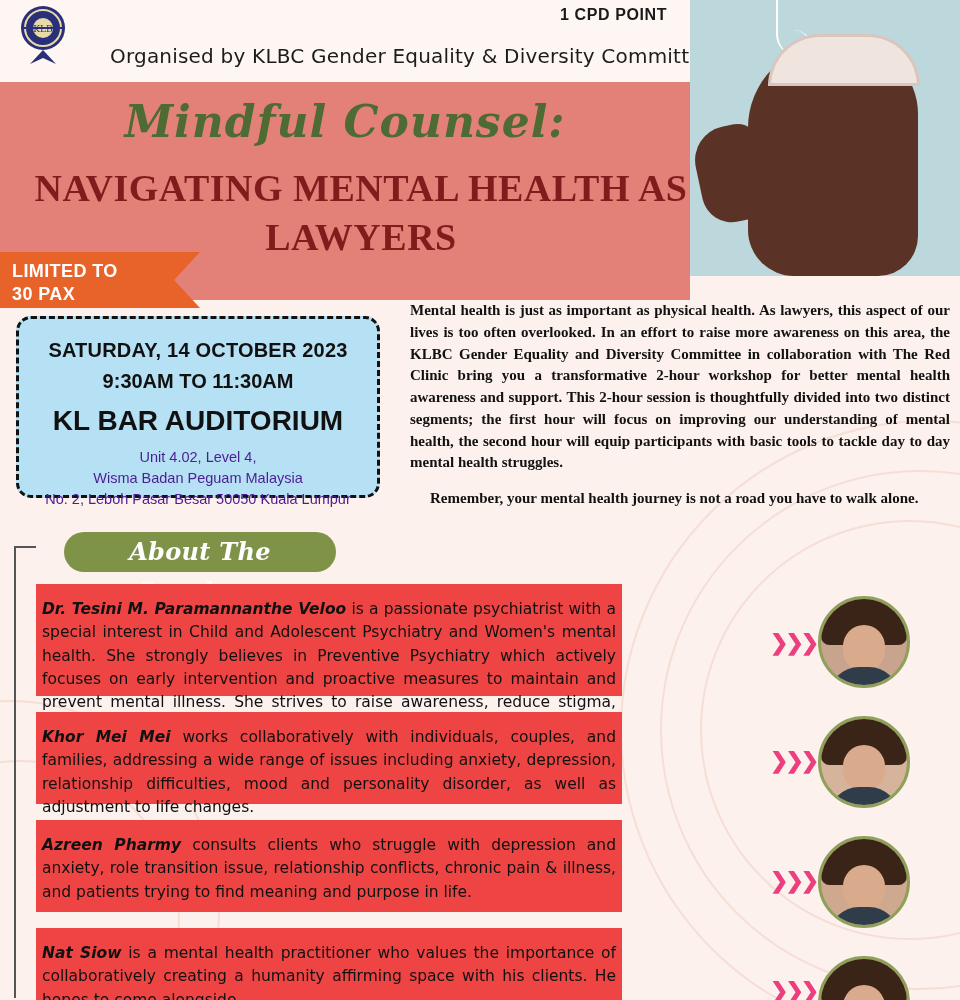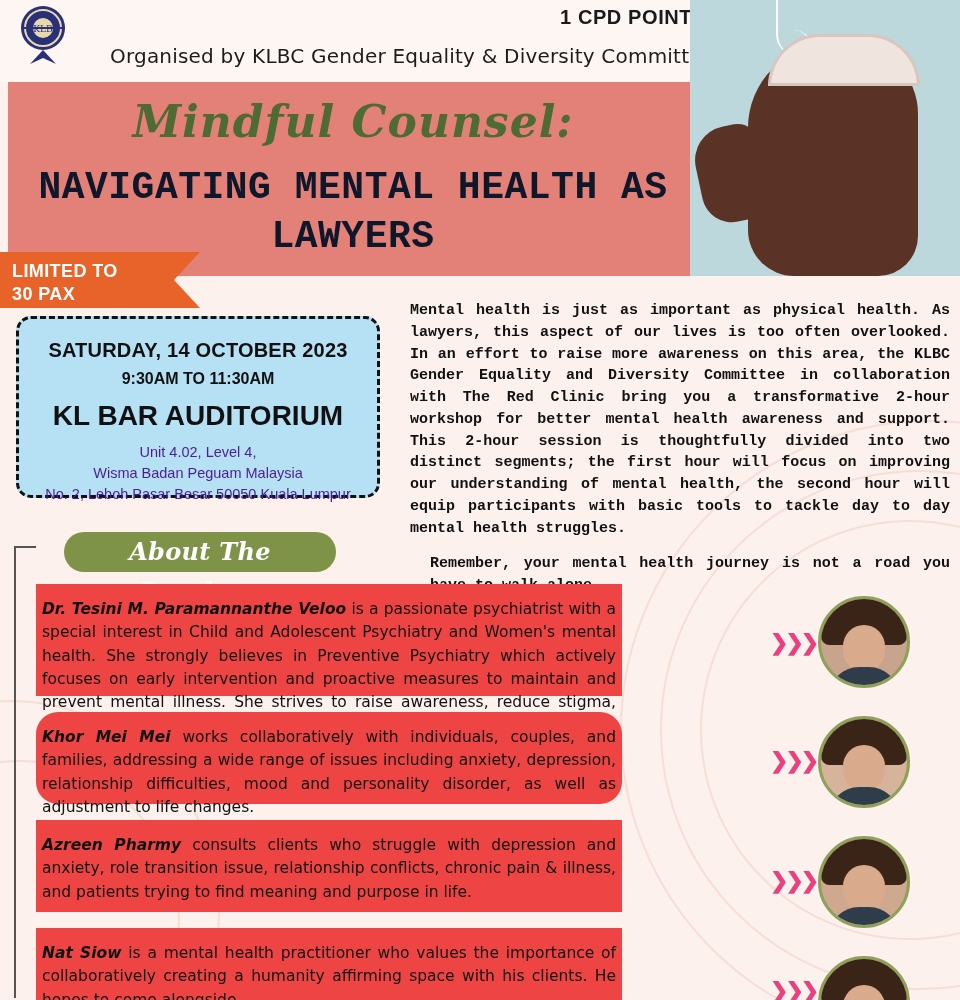--- a/index.html
+++ b/index.html
@@ -33,51 +33,50 @@
   .topbar {
     position: absolute; left: 0; top: 0; width: 960px; height: 82px;
     background: #fdf6f2;
   }
   .logo {
     position: absolute; left: 12px; top: 2px;
     width: 62px; height: 66px;
   }
   .cpd {
     position: absolute; left: 560px; top: 6px;
-    font-size: 20px; font-weight: bold; letter-spacing: .6px;
+    font-size: 16px; font-weight: bold; letter-spacing: .6px;
     color: #1a1a1a;
     text-align: right;
   }
   .organised {
     position: absolute; left: 110px; top: 44px;
     font-size: 20px; color: #1c1c1c;
     font-family: "DejaVu Sans", sans-serif;
     letter-spacing: .2px;
   }
 
   
   .hero {
-    position: absolute; left: 0; top: 82px; width: 690px; height: 194px;
+    position: absolute; left: 0; top: 82px; width: 690px; height: 218px;
     background: #e38178;
-    margin-left: 8px;
   }
   .hero-script {
     position: absolute; left: 0; top: 14px; width: 690px;
     text-align: center;
     font-family: "DejaVu Serif", serif;
     font-size: 44px; font-weight: bold; font-style: italic;
     color: #4e6b33;
     letter-spacing: 1px;
   }
   .hero-title {
-    position: absolute; left: 0; top: 82px; width: 690px;
+    position: absolute; left: 16px; top: 82px; width: 690px;
     text-align: center;
-    font-family: Liberation Mono, monospace;
+    font-family: Liberation Serif, serif;
     font-size: 38px; font-weight: bold;
-    color: #0f172a;
+    color: #7f1d1d;
     line-height: 1.28;
     letter-spacing: .5px;
   }
   .hero-art {
     position: absolute; left: 690px; top: 0px; width: 270px; height: 276px;
     background: #bcd8dc;
     overflow: hidden;
   }
   .face {
     position: absolute; left: 58px; top: 44px; width: 170px; height: 232px;
@@ -127,32 +126,32 @@
   
   .detailbox {
     position: absolute; left: 16px; top: 316px; width: 364px; height: 182px;
     background: #b6e0f4;
     border: 3px dashed #111;
     border-radius: 15px;
     text-align: center;
     padding-top: 20px;
   }
   .d-line1 { font-size: 20px; font-weight: bold; color: #111; letter-spacing: .2px; }
-  .d-line2 { font-size: 16px; font-weight: bold; color: #111; margin-top: 8px; }
+  .d-line2 { font-size: 20px; font-weight: bold; color: #111; margin-top: 8px; }
   .d-line3 { font-size: 28px; font-weight: bold; color: #111; margin-top: 12px; }
   .d-addr {
     margin-top: 10px; font-size: 14.5px; color: #4c1d95; line-height: 1.45;
   }
 
   
   .blurb {
     position: absolute; left: 410px; top: 300px; width: 540px;
     font-size: 15px; font-weight: bold; color: #111;
     line-height: 1.45; text-align: justify;
-    font-family: Liberation Mono, monospace;
+    font-family: Liberation Serif, serif;
   }
   .blurb p + p { margin-top: 14px; margin-left: 20px; }
 
   
   .about-pill {
     position: absolute; left: 64px; top: 532px; width: 272px; height: 40px;
     background: #7e9348;
     border-radius: 20px;
     color: #fff;
     font-family: "DejaVu Serif", serif;
@@ -171,21 +170,21 @@
   .speaker {
     position: absolute; left: 36px; width: 586px;
     background: #ef4444;
     padding: 14px 6px;
     font-size: 15.5px; line-height: 1.5;
     color: #111; text-align: justify;
     font-family: "DejaVu Sans", sans-serif;
   }
   .speaker .nm { font-weight: bold; font-style: italic; }
   #sp0 { top: 584px; height: 112px; }
-  #sp1 { top: 712px; height: 92px; border-radius: 22px; }
+  #sp1 { top: 712px; height: 92px; }
   #sp2 { top: 820px; height: 92px; }
   #sp3 { top: 928px; height: 72px; }
 
   .arrows {
     position: absolute; left: 770px;
     color: #ec3f7f; font-size: 22px; font-weight: bold;
     letter-spacing: -3px;
   }
   #ar0 { top: 630px; } #ar1 { top: 748px; } #ar2 { top: 868px; } #ar3 { top: 978px; }
 

